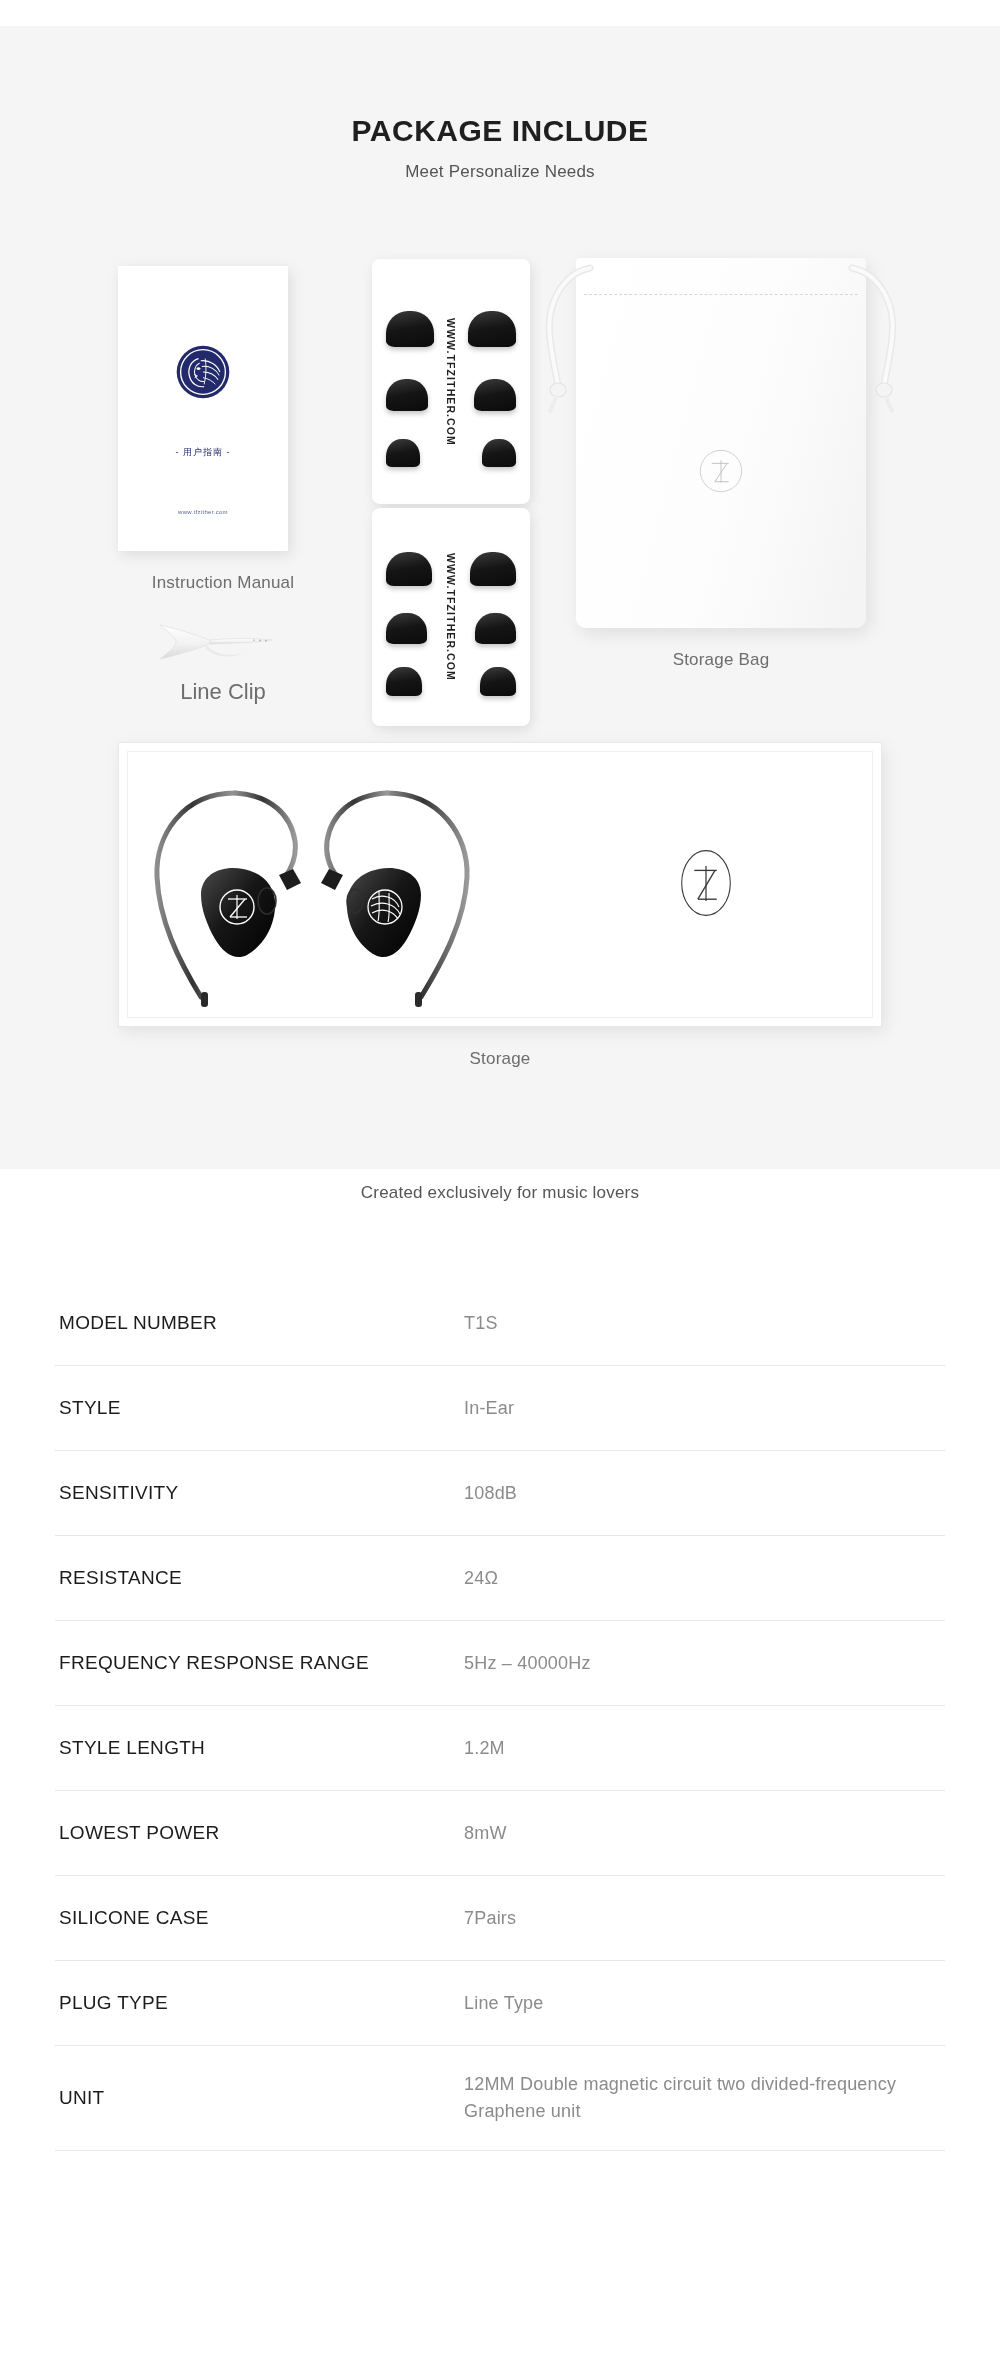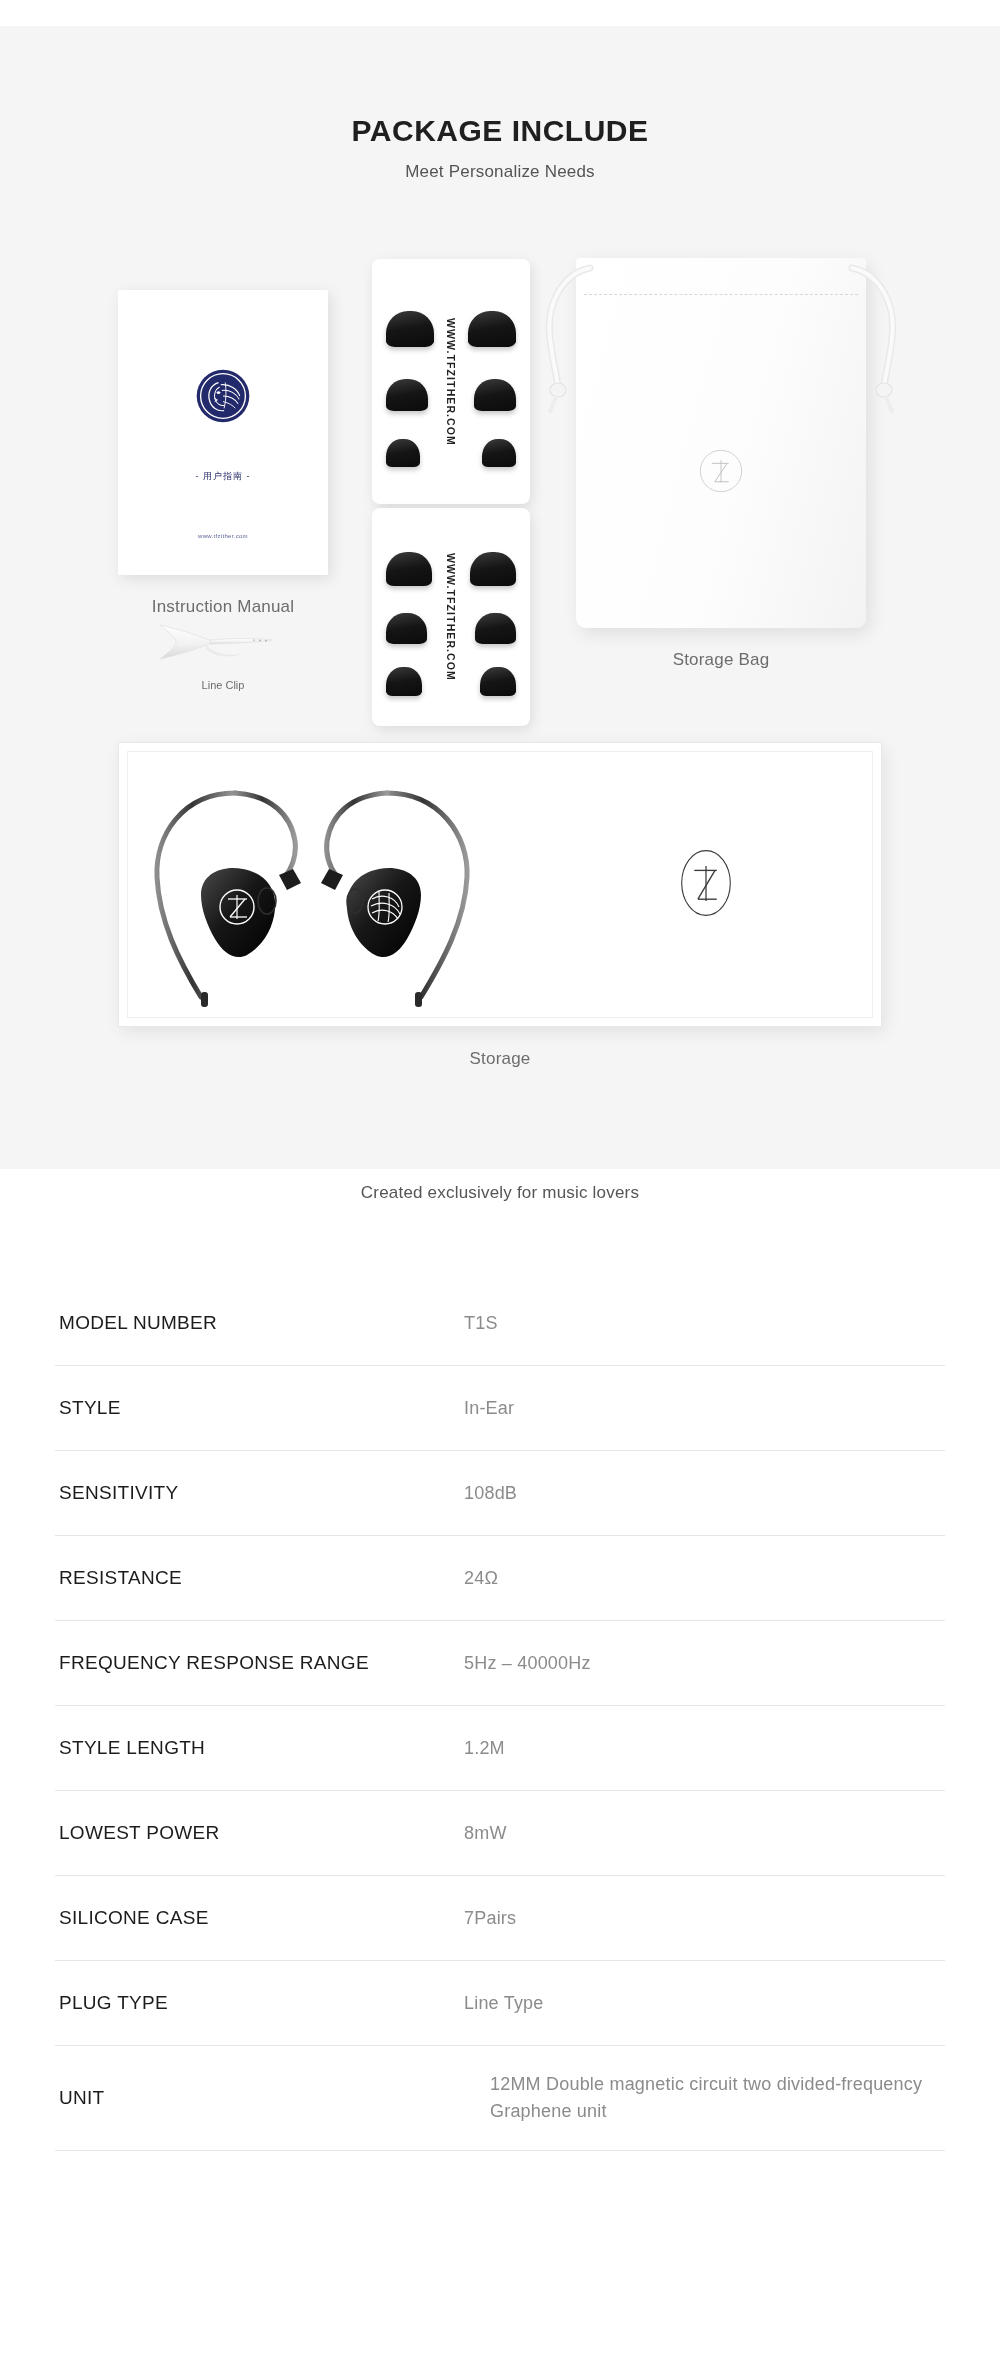--- a/index.html
+++ b/index.html
@@ -41,26 +41,25 @@
   }
 
   
   .manual-wrap {
     position: absolute;
     left: 118px;
     top: 240px;
     width: 210px;
   }
   .manual-card {
-    width: 210px;
+    width: 170px;
     height: 285px;
     background: #ffffff;
     box-shadow: 3px 4px 14px rgba(0,0,0,0.10);
     position: relative;
-    margin-top: 24px;
   }
   .manual-logo {
     position: absolute;
     left: 50%;
     top: 78px;
     transform: translateX(-50%);
   }
   .manual-cn {
     position: absolute;
     left: 0; right: 0;
@@ -90,21 +89,21 @@
   
   .clip-wrap {
     position: absolute;
     left: 118px;
     top: 585px;
     width: 210px;
     text-align: center;
   }
   .clip-art { height: 62px; }
   .clip-caption {
-    font-size: 11px;
+    font-size: 22px;
     color: #6d6d6d;
     margin-top: 6px;
   }
 
   
   .tips-card {
     position: absolute;
     background: #ffffff;
     border-radius: 8px;
     box-shadow: 2px 4px 13px rgba(0,0,0,0.10);
@@ -249,21 +248,21 @@
     color: #1c1c1c;
     letter-spacing: 0.3px;
   }
   .spec-value {
     flex: 1;
     font-size: 18px;
     color: #8b8b8b;
     letter-spacing: 0.2px;
     line-height: 1.5;
   }
-  .spec-row.tall { min-height: 105px; gap: 26px; }
+  .spec-row.tall { min-height: 105px; }
 </style>
 </head>
 <body>
 
 <section class="package-section">
 
   <h1 class="sec-title">PACKAGE INCLUDE</h1>
   <p class="sec-sub">Meet Personalize Needs</p>
 
   <div class="manual-wrap">

